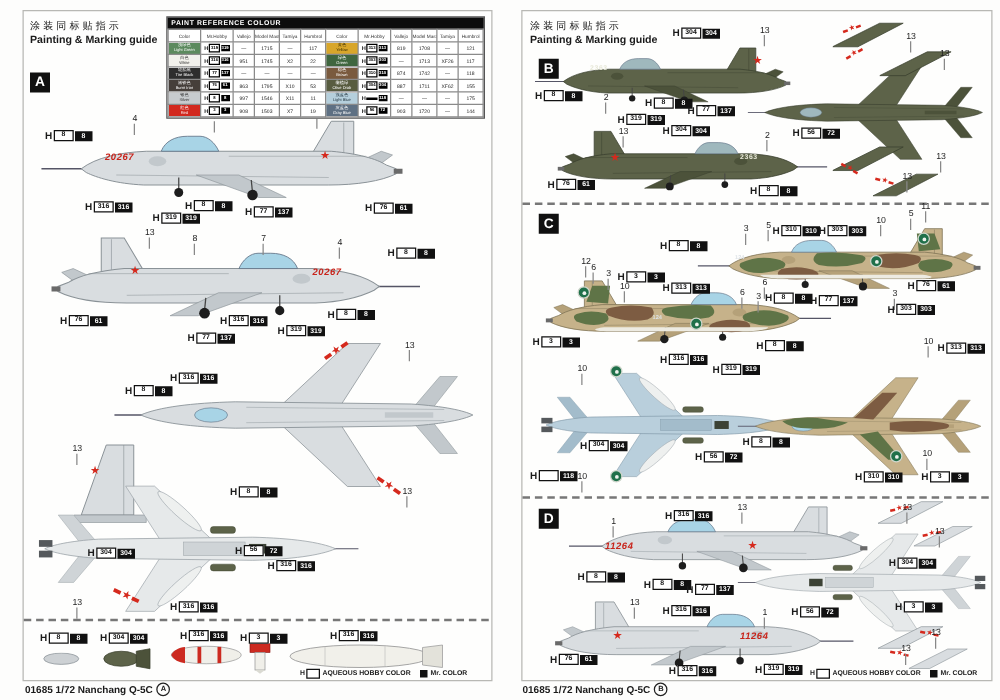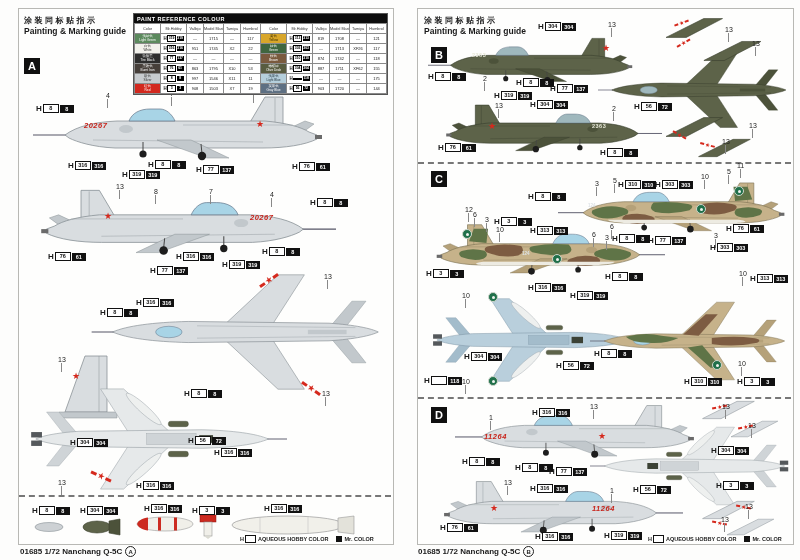--- a/index.html
+++ b/index.html
@@ -1,21 +1,21 @@
 <!DOCTYPE html>
 <html><head>
 <meta charset="utf-8">
 <style>
   html,body{margin:0;padding:0;background:#ffffff;}
   #canvas{position:relative;width:800px;height:560px;background:#fdfdfc;overflow:hidden;
           font-family:"Liberation Sans", sans-serif;color:#1a1a1a;}
   .pageframe{position:absolute;border:1px solid #b8b8b4;background:#fefefd;}
   .dash{position:absolute;border-top:2px dashed #777;}
   .hdr{position:absolute;line-height:1.25;}
-  .hdr .zh{font-size:8px;letter-spacing:2.5px;font-weight:bold;}
+  .hdr .zh{font-size:8px;letter-spacing:2.5px;font-weight:normal;}
   .hdr .en{font-size:8.5px;font-weight:bold;}
   .sec{position:absolute;width:16px;height:16px;background:#101010;color:#fff;font-weight:bold;
        font-size:11px;display:flex;align-items:center;justify-content:center;}
   .footer{position:absolute;font-size:8px;font-weight:bold;display:flex;align-items:center;gap:3px;}
   .circ{display:inline-flex;width:9px;height:9px;border:1px solid #222;border-radius:50%;
         font-size:6px;align-items:center;justify-content:center;font-weight:bold;}
   
   .co{position:absolute;display:flex;align-items:center;gap:1px;font-weight:bold;z-index:30;}
   .co-H{font-size:8px;line-height:8px;}
   .co-w{border:1px solid #111;background:#fff;color:#111;font-size:5.5px;line-height:7px;height:7px;

